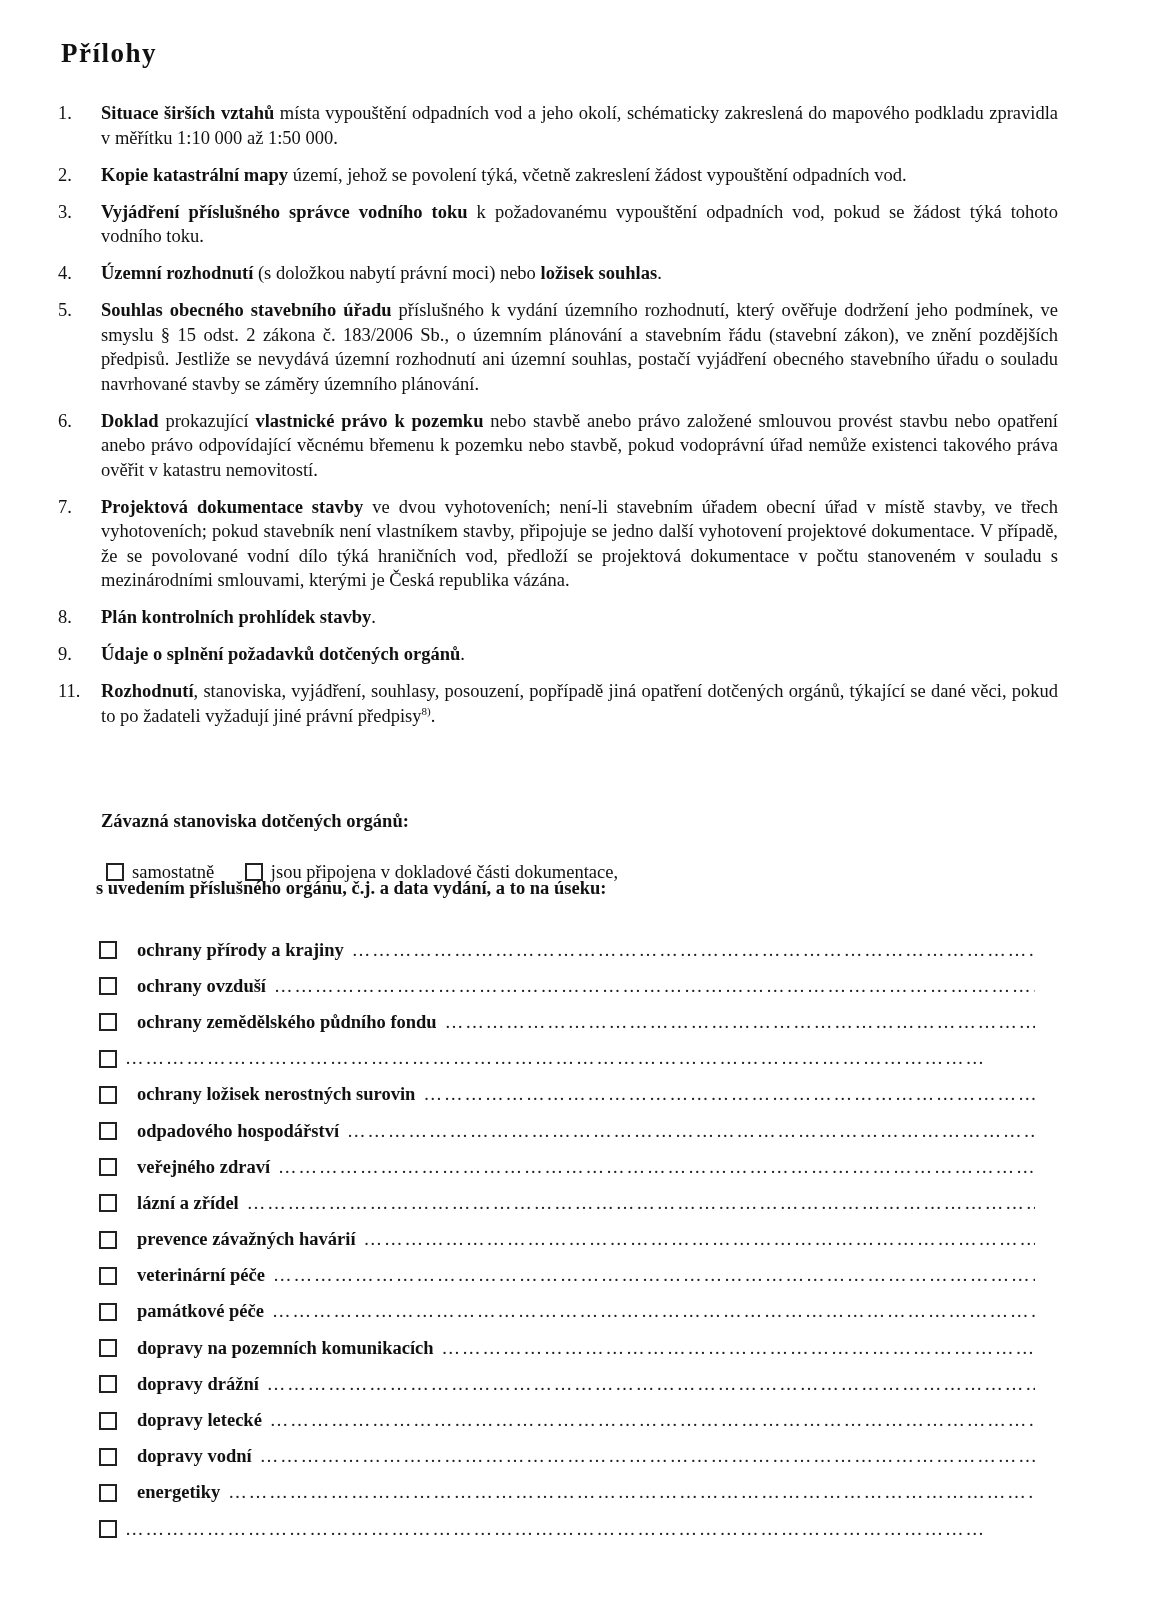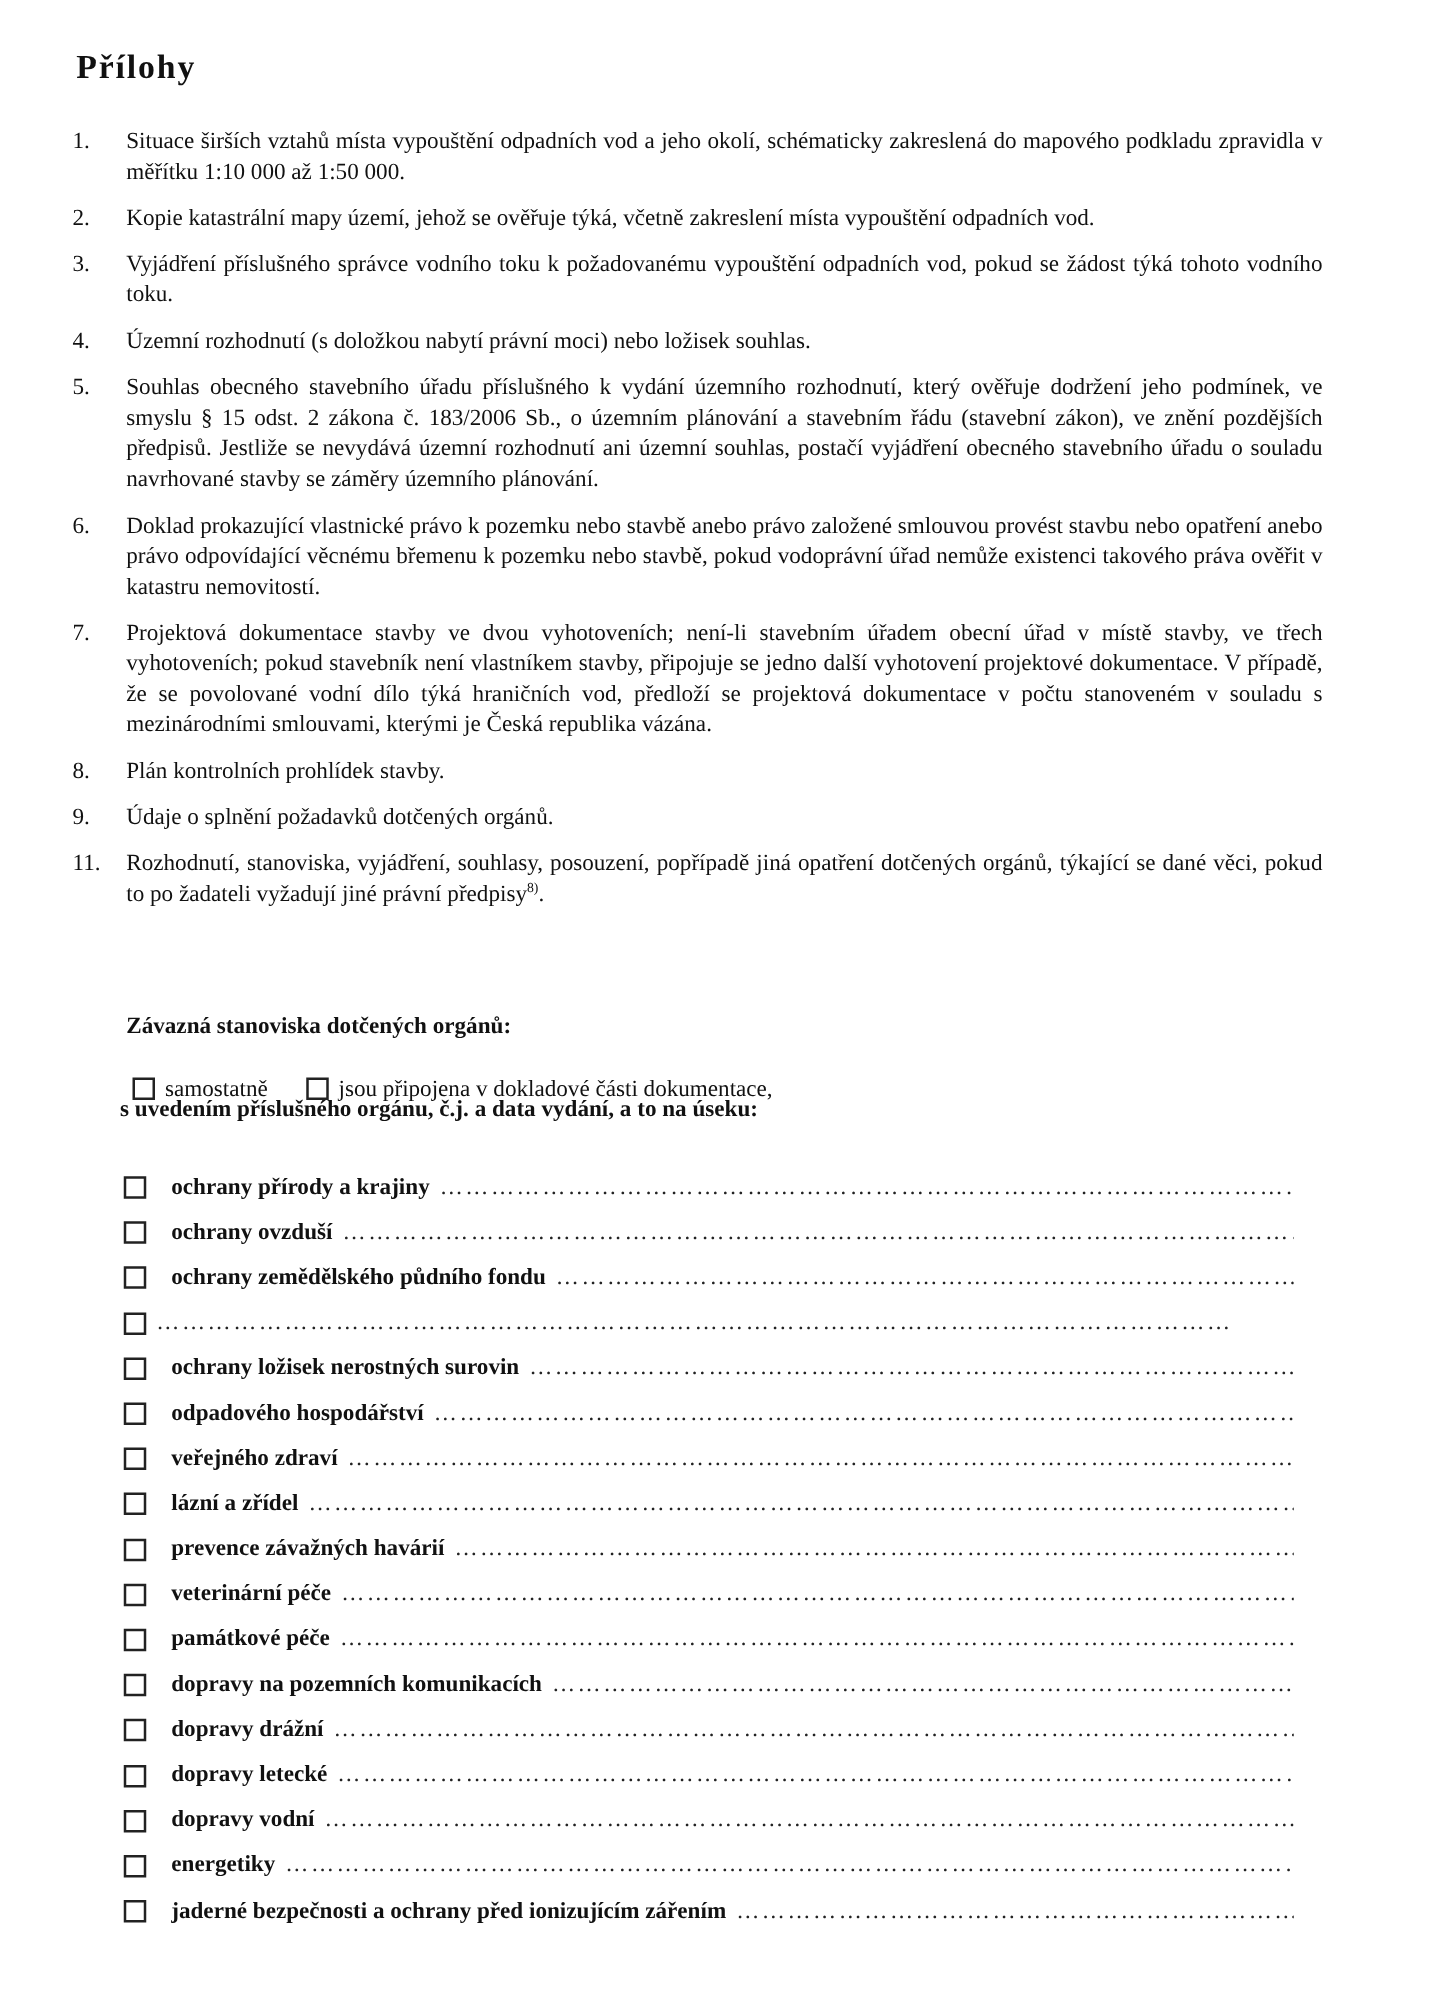--- a/index.html
+++ b/index.html
@@ -4,21 +4,21 @@
 <style>
   html, body { margin:0; padding:0; background:#ffffff; }
   body { width:1149px; height:1612px; overflow:hidden; position:relative;
          font-family:"Liberation Serif", serif; color:#111; }
   .title { position:absolute; left:61px; top:38px; font-size:27px; font-weight:bold;
            letter-spacing:1.5px; }
   .list { position:absolute; left:58px; top:101px; width:1000px; }
   .item { display:flex; font-size:18.5px; line-height:24.5px; margin-bottom:12.5px; }
   .num { width:43px; flex:0 0 43px; }
   .txt { flex:1; text-align:justify; }
-  .txt b { font-weight:normal; }
+  .txt b { font-weight:bold; }
   sup { font-size:11px; line-height:0; }
   .sub { position:absolute; left:101px; font-size:18.5px; line-height:24px;font-weight:bold; }
   .cb { display:inline-block; width:18px; height:18px; border:2px solid #222;
         box-sizing:border-box; vertical-align:-3px; background:#fff; }
   .opts { position:absolute; left:106px; top:862px; font-size:18.5px;text-align:center; }
   .opts span.lbl { margin-left:8px; margin-right:26px; }
   .rows { position:absolute; left:99px; top:932px; width:960px; }
   .row { display:flex; align-items:center; height:36.2px; font-size:18.5px; }
   .row .cb { flex:0 0 auto; }
   .row .lbl { margin-left:20px; white-space:nowrap;font-weight:bold; }
@@ -30,21 +30,21 @@
 
 <div class="title">Přílohy</div>
 
 <div class="list">
   <div class="item">
       <span class="num">1.</span>
       <span class="txt"><b>Situace širších vztahů</b><span> místa vypouštění odpadních vod a jeho okolí, schématicky zakreslená do mapového podkladu zpravidla v měřítku 1:10 000 až 1:50 000.</span></span>
     </div>
   <div class="item">
       <span class="num">2.</span>
-      <span class="txt"><b>Kopie katastrální mapy</b><span> území, jehož se ověřuje týká, včetně zakreslení místa vypouštění odpadních vod.</span></span>
+      <span class="txt"><b>Kopie katastrální mapy</b><span> území, jehož se povolení týká, včetně zakreslení žádost vypouštění odpadních vod.</span></span>
     </div>
   <div class="item">
       <span class="num">3.</span>
       <span class="txt"><b>Vyjádření příslušného správce vodního toku</b><span> k požadovanému vypouštění odpadních vod, pokud se žádost týká tohoto vodního toku.</span></span>
     </div>
   <div class="item">
       <span class="num">4.</span>
       <span class="txt"><b>Územní rozhodnutí</b><span> (s doložkou nabytí právní moci) nebo </span><b>ložisek souhlas</b><span>.</span></span>
     </div>
   <div class="item">
@@ -157,16 +157,15 @@
       <span class="lbl">dopravy vodní</span>
       <span class="dots">………………………………………………………………………………………………………………</span>
     </div>
     <div class="row">
       <span class="cb"></span>
       <span class="lbl">energetiky</span>
       <span class="dots">………………………………………………………………………………………………………………</span>
     </div>
     <div class="row">
       <span class="cb"></span>
-      <span class="lbl">jaderné bezpečnosti a ochrany před ionizujícím zářením</span>
       <span class="dots">………………………………………………………………………………………………………………</span>
     </div>
   </div>
 
 </body></html>

